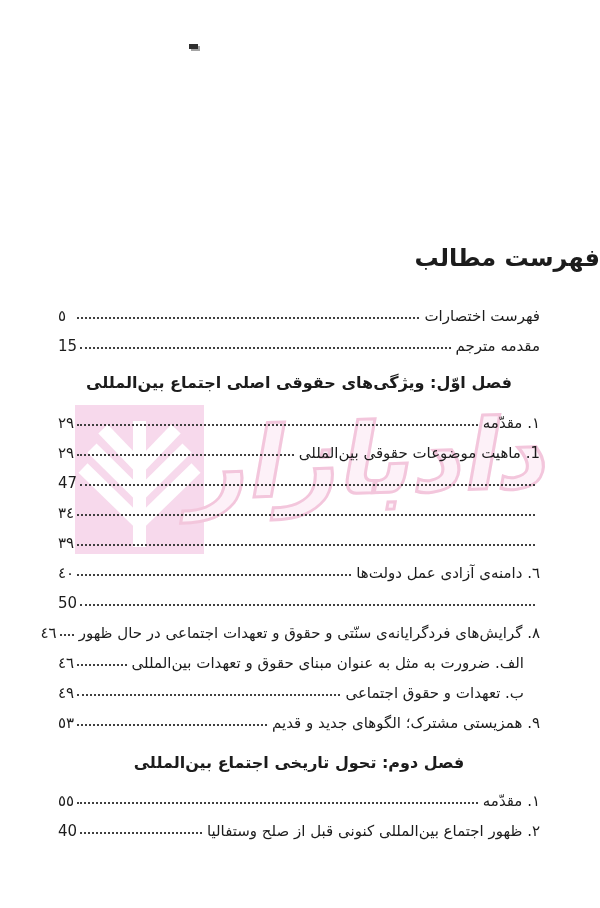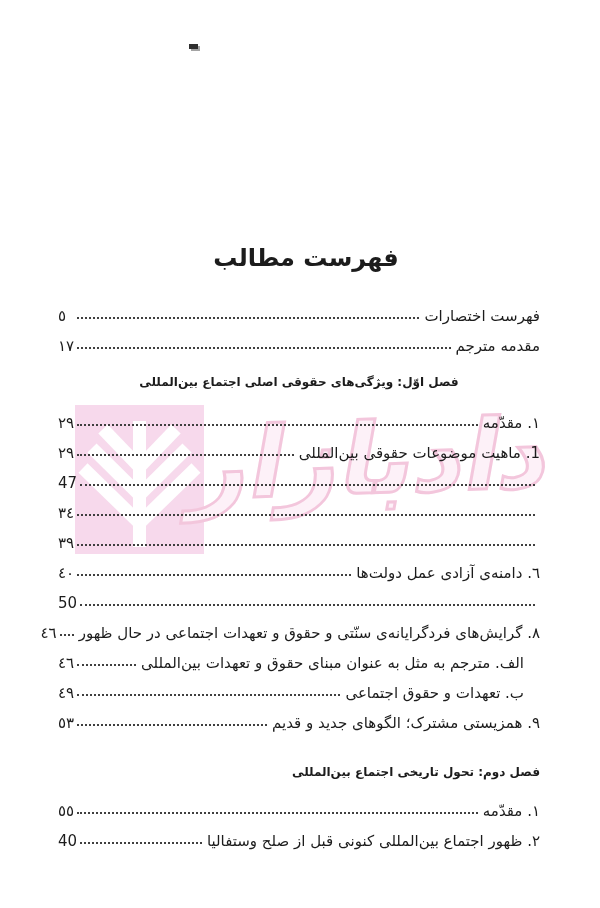--- a/index.html
+++ b/index.html
@@ -41,46 +41,45 @@
     -webkit-text-stroke: 3px var(--wm-stroke, #f3c6dc);
     transform: skewX(-12deg) rotate(-2deg);
     letter-spacing: 1px;
   }
 
   
   .content { position: relative; z-index: 1; }
 
   .page-title {
     position: absolute; top: 244px; left: 12px; right: 0;
-    text-align: center;
     font-size: 24px; font-weight: bold;
   }
 
   .toc {
     position: absolute; top: 300px; left: 58px; right: 60px;
   }
   .row {
     display: flex; align-items: flex-end;
     height: 30px; font-size: 15px;
   }
   .row .lbl { white-space: nowrap; padding-bottom: 5px; }
   .row .dots {
     flex: 1; min-width: 14px;
     border-bottom: 2px dotted #3f3f3f;
     margin: 0 5px 11px 3px;
   }
   .row .num { padding-bottom: 5px; min-width: 16px; text-align: left; }
   .row.sub { padding-right: 16px; }
 
   .heading {
-    text-align: center; font-weight: bold; font-size: 12px;
+    text-align: center; font-weight: bold; font-size: 16px;
     margin-top: 10px; height: 25px; line-height: 25px;
   }
   .heading.h1 { margin-bottom: 12px; }
-  .heading.h2 { margin-top: 23px; margin-bottom: 10px; text-align: right; }
+  .heading.h2 { margin-top: 13px; margin-bottom: 10px; }
 </style>
 </head>
 <body>
 
 <div class="page">
 
   <div class="watermark">
     <div class="wm-square">
       <svg viewBox="0 0 129 149" xmlns="http://www.w3.org/2000/svg">
         <g stroke="#ffffff" stroke-width="13" fill="none">
@@ -106,21 +105,21 @@
     <div class="toc">
 
       <div class="row">
         <span class="lbl">فهرست اختصارات</span>
         <span class="dots"></span>
         <span class="num">٥</span>
       </div>
       <div class="row">
         <span class="lbl">مقدمه مترجم</span>
         <span class="dots"></span>
-        <span class="num">١٧</span>
+        <span class="num">15</span>
       </div>
 
       <div class="heading h1">فصل اوّل: ویژگی‌های حقوقی اصلی اجتماع بین‌المللی</div>
 
       <div class="row">
         <span class="lbl">١. مقدّمه</span>
         <span class="dots"></span>
         <span class="num">٢٩</span>
       </div>
       <div class="row">
@@ -148,21 +147,21 @@
       <div class="row">
         <span class="dots"></span>
         <span class="num">50</span>
       </div>
       <div class="row">
         <span class="lbl">٨. گرایش‌های فردگرایانه‌ی سنّتی و حقوق و تعهدات اجتماعی در حال ظهور</span>
         <span class="dots"></span>
         <span class="num">٤٦</span>
       </div>
       <div class="row sub">
-        <span class="lbl">الف. مترجم به مثل به عنوان مبنای حقوق و تعهدات بین‌المللی</span>
+        <span class="lbl">الف. ضرورت به مثل به عنوان مبنای حقوق و تعهدات بین‌المللی</span>
         <span class="dots"></span>
         <span class="num">٤٦</span>
       </div>
       <div class="row sub">
         <span class="lbl">ب. تعهدات و حقوق اجتماعی</span>
         <span class="dots"></span>
         <span class="num">٤٩</span>
       </div>
       <div class="row">
         <span class="lbl">٩. همزیستی مشترک؛ الگوهای جدید و قدیم</span>

